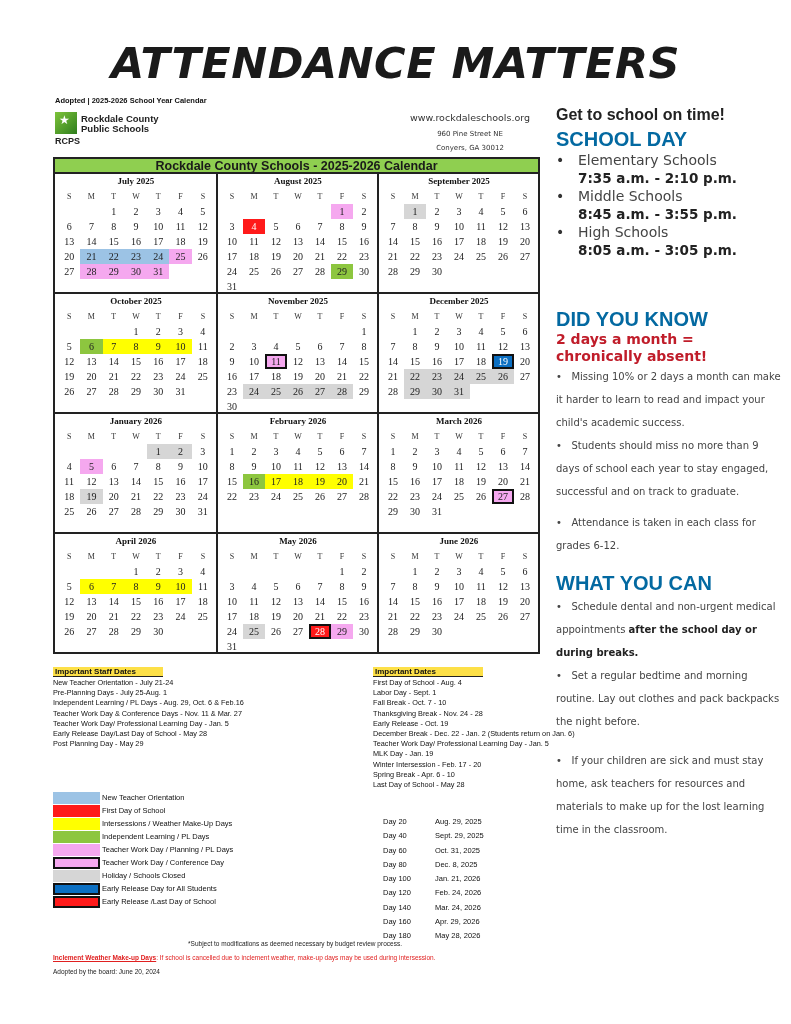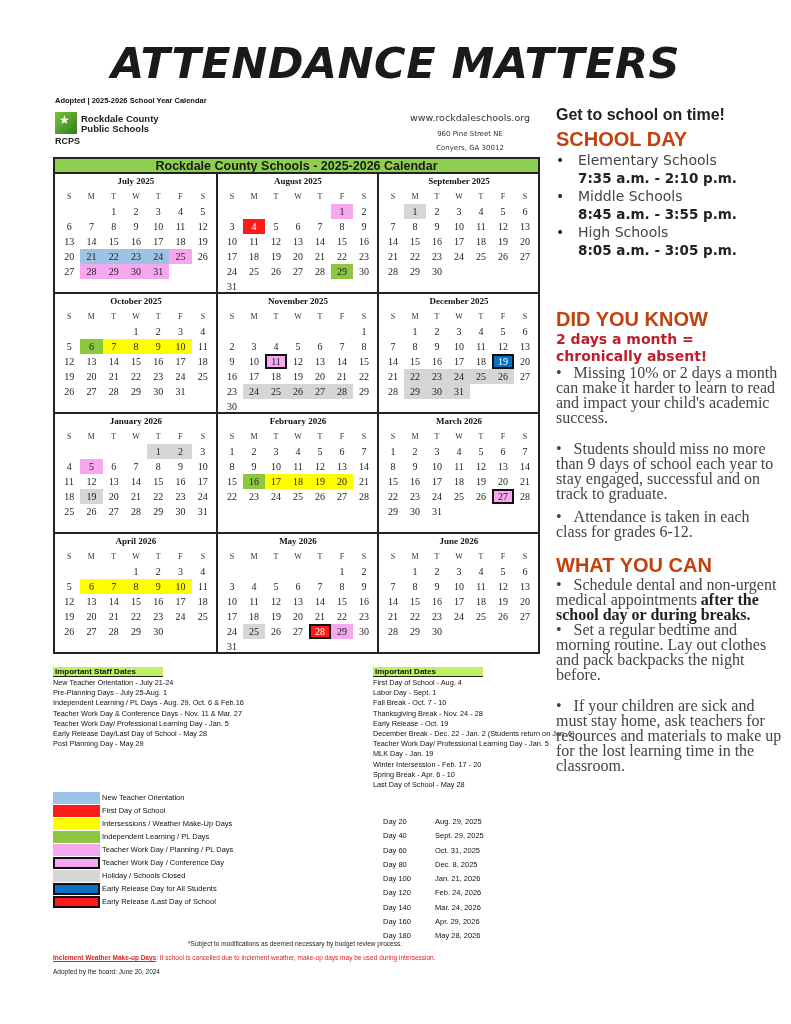--- a/index.html
+++ b/index.html
@@ -27,44 +27,44 @@
   .day { text-align: center; font-size: 10px; height: 15px; line-height: 15px; color: #222; }
   .c-blue-lt { background: #9cc3e5; }
   .c-red { background: #ff1a1a; color: #fff; }
   .c-yellow { background: #ffff00; }
   .c-green { background: #8dc63f; }
   .c-pink { background: #f5a8ef; }
   .c-pinkbox { background: #f5a8ef; outline: 2px solid #111; outline-offset: -2px; }
   .c-gray { background: #d6d6d6; }
   .c-bluebox { background: #0b6fc2; color: #fff; outline: 2px solid #111; outline-offset: -2px; }
   .c-redbox { background: #ff1a1a; color: #fff; outline: 2px solid #111; outline-offset: -2px; }
-  .list-head { font-weight: bold; font-size: 8px; background: #bef264; border-bottom: 1px solid #222; display: inline-block; padding: 0 4px 0 2px; width: 110px; }
+  .list-head { font-weight: bold; font-size: 8px; background: #fde047; border-bottom: 1px solid #222; display: inline-block; padding: 0 4px 0 2px; width: 110px; }
   .list-item { font-size: 7.3px; line-height: 10.2px; white-space: nowrap; }
   #staff { left: 53px; top: 660px; }
   #important { left: 373px; top: 660px; }
   #legend { left: 53px; top: 791px; }
   .leg-row { display: flex; align-items: center; height: 13px; }
   .leg-swatch { width: 47px; height: 12px; margin-right: 2px; }
   .leg-label { font-size: 7.5px; }
   #daycount { left: 375px; top: 815px; }
   .dc-row { display: flex; font-size: 7.5px; height: 14.3px; line-height: 14.3px; }
   .dc-day { width: 52px; margin-left: 8px; }
   #note { left: 0; width: 590px; top: 940px; text-align: center; font-size: 6.5px; color: #222; }
   #inclement { left: 53px; top: 954px; font-size: 6.5px; color: #e02020; }
   #inclement .lbl { font-weight: bold; text-decoration: underline; }
   #board { left: 53px; top: 968px; font-size: 6.5px; color: #222; }
   #side { left: 556px; top: 106px; width: 228px; font-family: "DejaVu Sans", sans-serif; }
   .side-sub { font-family: "Liberation Sans", sans-serif; font-weight: bold; font-size: 16px; color: #222; }
-  .side-h { font-family: "Liberation Sans", sans-serif; font-weight: bold; font-size: 20px; color: #c2410c; line-height: 24px; }
+  .side-h { font-family: "Liberation Sans", sans-serif; font-weight: bold; font-size: 20px; color: #0369a1; line-height: 24px; }
   .sched { margin-top: 0; }
   .sched-item { display: flex; font-size: 14px; color: #444; line-height: 18px; }
   .sched-bullet { width: 22px; color: #333; }
   .sched-time { font-weight: bold; color: #222; font-size: 13.5px; padding-left: 22px; line-height: 18px; }
   .red-h { color: #c01d2a; font-weight: bold; font-size: 14px; line-height: 17px; }
-  .para { font-size: 16px; color: #444; line-height: 15px; font-family: Liberation Serif, serif; }
+  .para { font-size: 10px; color: #444; line-height: 23px; }
   .para b { color: #222; }
 </style>
 </head>
 <body>
 
 <div id="main-title" class="abs">ATTENDANCE MATTERS</div>
 <div id="adopted" class="abs">Adopted | 2025-2026 School Year Calendar</div>
 
 <div id="logo" class="abs">
   <div class="logo-box">
@@ -769,21 +769,21 @@
         <span>High Schools</span>
       </div>
       <div class="sched-time">8:05 a.m. - 3:05 p.m.</div>
     </div>
 
   <div class="side-h" style="margin-top:48px">DID YOU KNOW</div>
   <div class="red-h">2 days a month =</div>
   <div class="red-h">chronically absent!</div>
   <div id="facts">
       <div class="para"><span>•&nbsp;&nbsp;&nbsp;</span><span>Missing 10% or 2 days a month can make it harder to learn to read and impact your child's academic success.</span></div>
-      <div class="para" style="margin-top: 16px;"><span>•&nbsp;&nbsp;&nbsp;</span><span>Students should miss no more than 9 days of school each year to stay engaged, successful and on track to graduate.</span></div>
+      <div class="para" style=""><span>•&nbsp;&nbsp;&nbsp;</span><span>Students should miss no more than 9 days of school each year to stay engaged, successful and on track to graduate.</span></div>
       <div class="para" style="margin-top: 8px;"><span>•&nbsp;&nbsp;&nbsp;</span><span>Attendance is taken in each class for grades 6-12.</span></div>
     </div>
 
   <div class="side-h" style="margin-top:14px">WHAT YOU CAN</div>
   <div class="para">•&nbsp;&nbsp;&nbsp;<span>Schedule dental and non-urgent medical appointments </span><b>after the school day or during breaks.</b></div>
   <div id="tips" style="">
       <div class="para"><span>•&nbsp;&nbsp;&nbsp;</span><span>Set a regular bedtime and morning routine. Lay out clothes and pack backpacks the night before.</span></div>
       <div class="para" style="margin-top: 16px;"><span>•&nbsp;&nbsp;&nbsp;</span><span>If your children are sick and must stay home, ask teachers for resources and materials to make up for the lost learning time in the classroom.</span></div>
     </div>
 </div>

